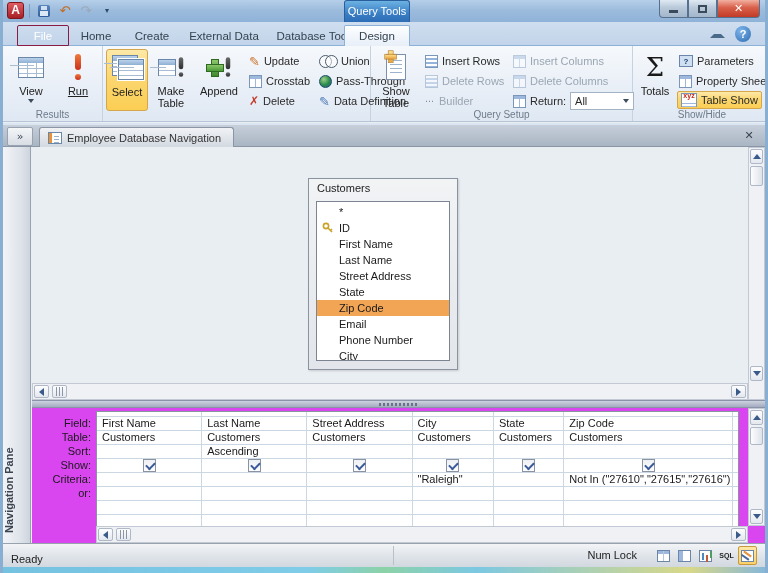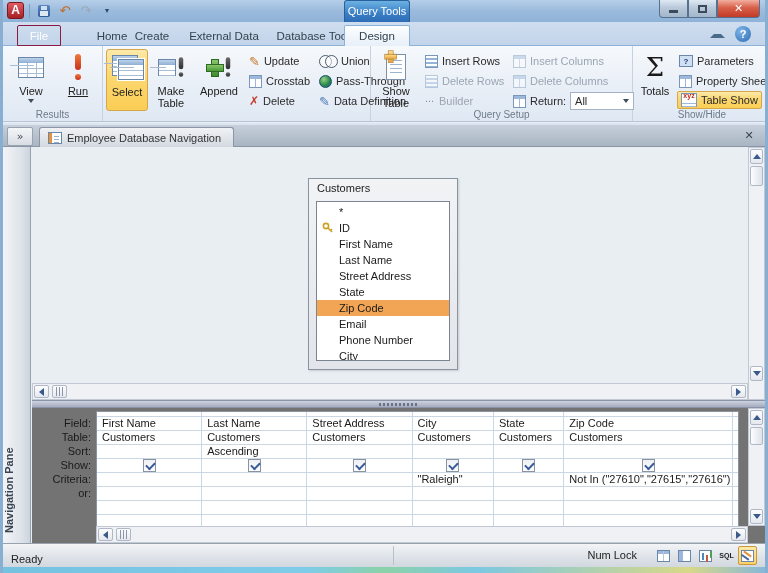--- a/index.html
+++ b/index.html
@@ -34,21 +34,21 @@
     color:#fff; }
   .minbar { width:9px; height:3px; background:#3a4a5a; margin-top:6px; }
   .maxbox { width:9px; height:8px; border:2px solid #3a4a5a; }
   .wbtn.close .x { color:#fff; font-size:11px; font-weight:bold; }
 
   
   #tabrow { position:absolute; left:0; top:22px; right:0; height:24px;
     background:linear-gradient(#cfdeef,#c2d4ea); border-bottom:1px solid #8db2d8; }
   .rtab { position:absolute; top:3px; height:21px; font-size:11.5px; color:#33434f;
     display:flex; align-items:center; justify-content:center; }
-  #tab-file { left:14px; width:44px; background:linear-gradient(#d839672,#c22a60 45%,#9e1d4e);
+  #tab-file { left:14px; width:52px; background:linear-gradient(#d839672,#c22a60 45%,#9e1d4e);
     border:1px solid #8a1b45; border-radius:2px 2px 0 0; color:#fff; }
   #tab-design { background:linear-gradient(#fdfeff,#f0f5fb 60%,#e8eff8); border:1px solid #8db2d8; border-bottom:none;
     border-radius:2px 2px 0 0;text-align:right; }
   .ribbon-min { position:absolute; right:46px; top:8px; width:9px; height:6px; }
   .ribbon-min::after { content:""; display:block; width:7px; height:4px; border-top:2px solid #4a6a8a; border-left:2px solid transparent; border-right:2px solid transparent;
      border-top:none; border-bottom:4px solid #4a6a8a; border-left:4px solid transparent; border-right:4px solid transparent; }
   .helpbtn { position:absolute; right:14px; top:4px; width:16px; height:16px; border-radius:50%;
     background:radial-gradient(circle at 35% 30%, #7db4e8, #2e6cb4); color:#fff; font-size:11px; font-weight:bold;
     text-align:center; line-height:16px; }
 
@@ -169,21 +169,21 @@
   .thumb-lines { width:9px; height:5px; background:repeating-linear-gradient(#8a96a8 0 1px,transparent 1px 2px); margin:auto; }
 
   #hscroll-top { left:0; height:17px; top:236px; right:17px; }
   #vscroll-top { top:0; width:17px; right:0; height:253px; }
   #splitter { position:absolute; left:0; right:0; top:253px; height:8px;
     background:linear-gradient(#cdd2de,#a4abc0); border-top:1px solid #8a93a8; border-bottom:1px solid #8a93a8; }
   #splitter .dots { position:absolute; left:50%; top:2px; width:40px; height:3px; transform:translateX(-50%);
     background:repeating-linear-gradient(90deg,#6a7288 0 2px,transparent 2px 4px); }
 
   
-  #botpane { position:absolute; left:0; right:0; top:261px; bottom:0; background:#737373; }
+  #botpane { position:absolute; left:0; right:0; top:261px; bottom:0; background:#d946ef; }
   #gridlabels { position:absolute; left:0; top:8px; width:64px; }
   #gridlabels div { height:14px; line-height:14px; font-size:11px; color:#1a1a1a; text-align:right; padding-right:5px; }
   #gridbox { position:absolute; left:64px; top:3px; right:26px; border:1px solid #8a93a0; background:#fff; }
   .grow { display:flex; height:14px; border-bottom:1px solid #ccd7e4; }
   .grow.hdr { height:5px; }
   .gc { width:106px; border-right:1px solid #ccd7e4; font-size:11px; line-height:13px; padding-left:5px;
     white-space:nowrap; overflow:hidden; color:#1a1a1a; display:flex; align-items:center; }
   .gc.c3 { width:82px; } .gc.c4 { width:71px; } .gc.c5 { width:170px; } .gc.fill { flex:1; border-right:none; }
   .gc.center { justify-content:center; padding-left:0; }
   .cb { width:13px; height:13px; background:linear-gradient(#eef0f3,#fdfdfe); border:1px solid #8a93a2; position:relative; }
@@ -240,21 +240,21 @@
           <span class="maxbox"></span>
         </div>
       <div class="wbtn close">
           <span class="x glyph">✕</span>
         </div>
     </div>
   </div>
 
   <div id="tabrow">
     <div class="rtab" id="tab-file">File</div>
-    <div class="rtab" style="left:84px;width:50px;">Home</div>
+    <div class="rtab" style="left:68px;width:50px;">Home</div>
     <div class="rtab" style="left:124px;width:50px;">Create</div>
     <div class="rtab" style="left:180px;width:82px;">External Data</div>
     <div class="rtab" style="left:268px;width:90px;">Database Tools</div>
     <div class="rtab" id="tab-design" style="left:341px;width:66px;">Design</div>
     <div class="ribbon-min"></div>
     <div class="helpbtn">?</div>
   </div>
 
   <div id="ribbon">
 

